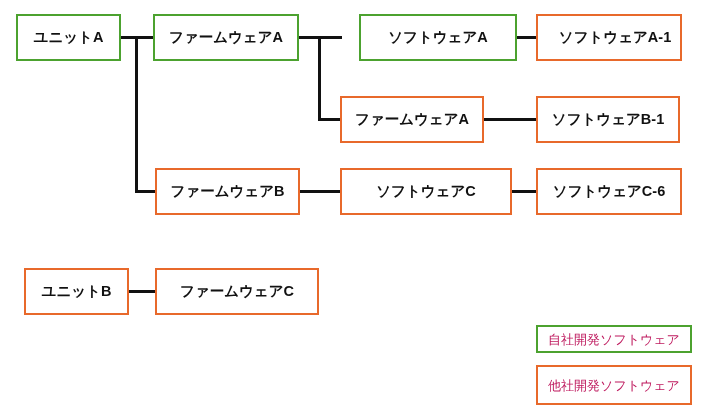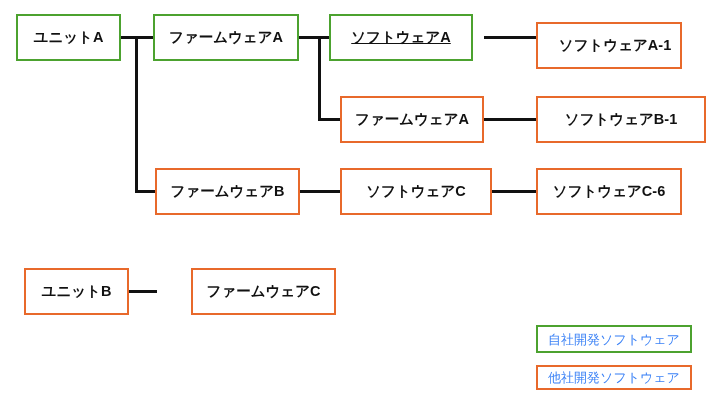--- a/index.html
+++ b/index.html
@@ -35,21 +35,21 @@
   .legend-box {
     position: absolute;
     box-sizing: border-box;
     background: #ffffff;
     border: 2px solid #777;
     display: flex;
     align-items: center;
     justify-content: center;
     font-size: 13px;
     font-weight: 400;
-    color: #3b82f6;
+    color: #be185d;
     white-space: nowrap;
     line-height: 1;
   }
   .legend-box.green { border-color: #4ca22f; }
   .legend-box.orange { border-color: #e8692b; }
   .conn {
     position: absolute;
     background: #111111;
   }
 </style>
@@ -67,46 +67,46 @@
     <div class="conn" style="left: 484px; top: 118px; width: 54px; height: 3px;"></div>
     <div class="conn" style="left: 300px; top: 190px; width: 42px; height: 3px;"></div>
     <div class="conn" style="left: 484px; top: 190px; width: 54px; height: 3px;"></div>
     <div class="conn" style="left: 121px; top: 290px; width: 36px; height: 3px;"></div>
     <div class="node green" style="left: 16px; top: 14px; width: 105px; height: 47px;">
       <span>ユニットA</span>
     </div>
     <div class="node green" style="left: 153px; top: 14px; width: 146px; height: 47px;">
       <span>ファームウェアA</span>
     </div>
-    <div class="node green" style="left: 329px; top: 14px; width: 144px; height: 47px; text-decoration: underline;">
+    <div class="node green" style="left: 359px; top: 14px; width: 158px; height: 47px;">
       <span>ソフトウェアA</span>
     </div>
-    <div class="node orange" style="left: 536px; top: 22px; width: 146px; height: 47px; padding-left: 12px;">
+    <div class="node orange" style="left: 536px; top: 14px; width: 146px; height: 47px; padding-left: 12px;">
       <span>ソフトウェアA-1</span>
     </div>
     <div class="node orange" style="left: 340px; top: 96px; width: 144px; height: 47px;">
       <span>ファームウェアA</span>
     </div>
-    <div class="node orange" style="left: 536px; top: 96px; width: 170px; height: 47px;">
+    <div class="node orange" style="left: 536px; top: 96px; width: 144px; height: 47px;">
       <span>ソフトウェアB-1</span>
     </div>
     <div class="node orange" style="left: 155px; top: 168px; width: 145px; height: 47px;">
       <span>ファームウェアB</span>
     </div>
-    <div class="node orange" style="left: 340px; top: 168px; width: 152px; height: 47px; text-align: right;">
+    <div class="node orange" style="left: 340px; top: 168px; width: 172px; height: 47px; text-align: right;">
       <span>ソフトウェアC</span>
     </div>
     <div class="node orange" style="left: 536px; top: 168px; width: 146px; height: 47px;">
       <span>ソフトウェアC-6</span>
     </div>
     <div class="node orange" style="left: 16px; top: 268px; width: 105px; height: 47px; margin-left: 8px;">
       <span>ユニットB</span>
     </div>
-    <div class="node orange" style="left: 155px; top: 268px; width: 145px; height: 47px; margin-left: 36px;">
+    <div class="node orange" style="left: 155px; top: 268px; width: 164px; height: 47px;">
       <span>ファームウェアC</span>
     </div>
     <div class="legend-box green" style="left: 536px; top: 325px; width: 156px; height: 28px;">
       <span>自社開発ソフトウェア</span>
     </div>
-    <div class="legend-box orange" style="left: 536px; top: 365px; width: 156px; height: 25px;">
+    <div class="legend-box orange" style="left: 536px; top: 365px; width: 156px; height: 40px;">
       <span>他社開発ソフトウェア</span>
     </div>
   </div>
 
 </body></html>

